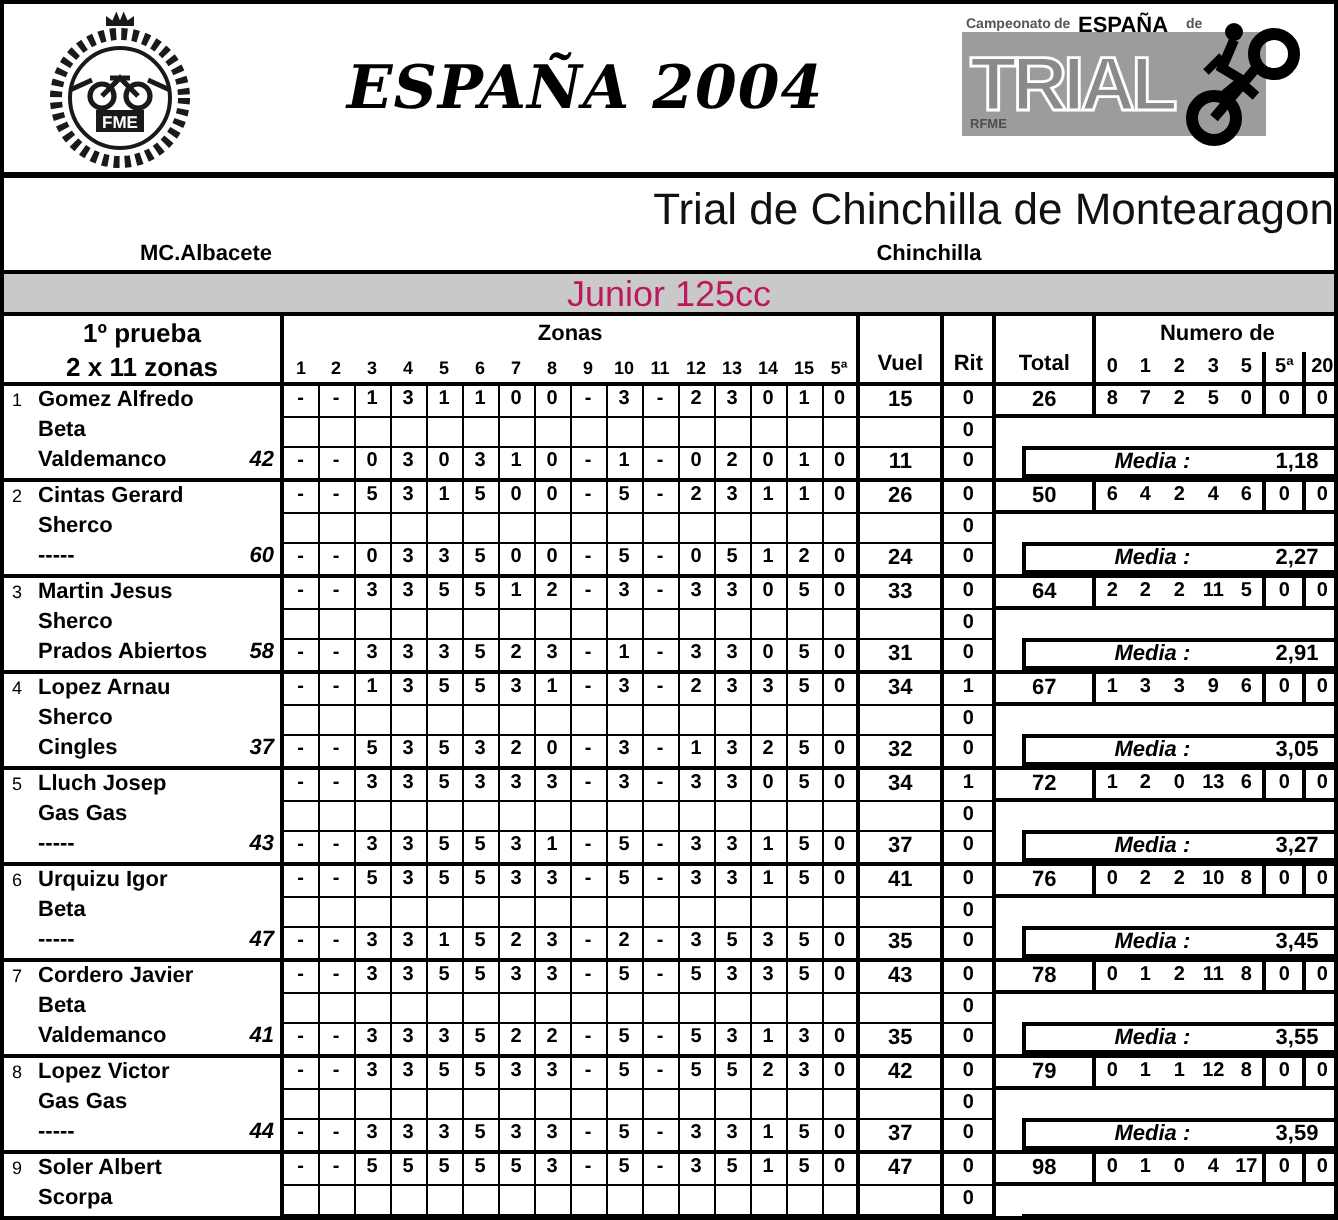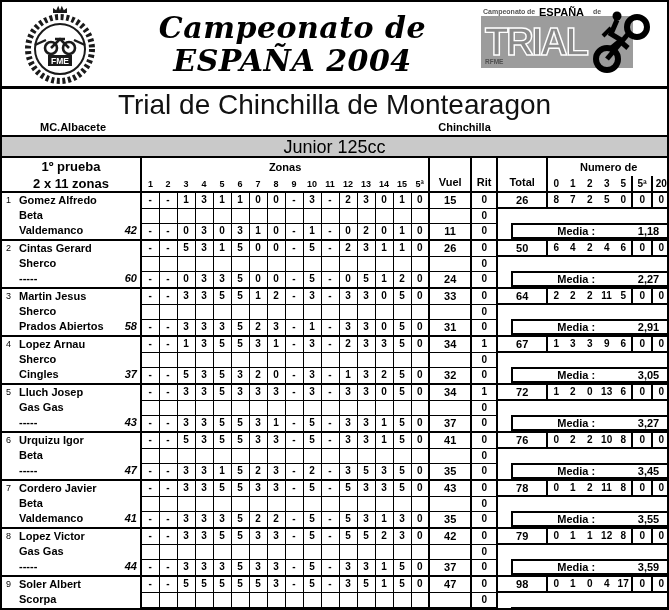--- a/index.html
+++ b/index.html
@@ -7,28 +7,28 @@
   body { font-family:"Liberation Sans", sans-serif; }
   .page { width:669px; height:610px; background:#fff; border:2px solid #000; overflow:hidden; }
 
   
   .top-band { height:87px; border-bottom:3px solid #000; display:flex; align-items:center; padding:2px 8px 2px 14px; }
   .fme-logo { width:88px; flex:0 0 88px; display:flex; justify-content:center; }
   .main-title { flex:1; text-align:center; font-family:"DejaVu Serif", serif; font-style:italic; font-weight:bold; font-size:30px; line-height:1.1; letter-spacing:.5px; color:#000; }
   .trial-logo { flex:0 0 178px; }
 
   
-  .event-title { height:29px; line-height:31px; text-align:center; font-size:28px; font-weight:400; letter-spacing:0; color:#111; }
+  .event-title { height:29px; line-height:31px; text-align:right; font-size:22px; font-weight:400; letter-spacing:0; color:#111; }
   .event-meta { height:17px; display:flex; align-items:center; font-size:11px; font-weight:bold; }
-  .meta-club { width:260px; padding-left:38px; }
+  .meta-club { width:260px; padding-left:68px; }
   .meta-loc { flex:1; text-align:center; }
   .meta-date { width:150px; text-align:left; padding-left:8px; }
 
   
-  .class-band { height:23px; background:#c9c9c9; border-top:2px solid #000; border-bottom:2px solid #000; text-align:center; font-size:18px; font-weight:400; line-height:21px; color:#000000; }
+  .class-band { height:23px; background:#c9c9c9; border-top:2px solid #000; border-bottom:2px solid #000; text-align:center; font-size:18px; font-weight:400; line-height:21px; color:#be185d; }
 
   
   table { border-collapse:collapse; width:665px; table-layout:fixed; }
   td { font-weight:bold; font-size:10px; text-align:center; vertical-align:middle; height:15px; line-height:14px; padding:0; overflow:hidden; white-space:nowrap; color:#000; }
 
   
   .hdr1 td { height:18px; }
   .hdr2 td { height:16px; }
   .h-prueba  { border-right:2px solid #000; font-size:13px; }
   .h-zonas   { font-size:11px; }
@@ -49,21 +49,21 @@
   .dorsal { margin-left:auto; padding-right:3px; font-size:11px; font-weight:bold; font-style:italic; }
   .z    { border:1px solid #000; }
   .vuel { border:1px solid #000; border-left:2px solid #000; border-right:2px solid #000; font-size:11px; }
   .rit  { border:1px solid #000; border-right:2px solid #000; }
   .total{ border:2px solid #000; font-size:11px; }
   .n    { border-bottom:2px solid #000; }
   .n5a, .n20 { border-left:2px solid #000; }
   .blank{ border:none; }
   .media-cell { vertical-align:middle; }
   .media-box { border:2px solid #000; height:16px; width:158px; margin-left:auto; display:flex; align-items:center; font-size:11px; font-weight:bold; }
-  .media-label { margin-left:44px; }
+  .media-label { margin-left:44px;font-style:italic; }
   .media-value { margin-left:auto; margin-right:8px; }
 </style>
 </head>
 <body>
 
 <div class="page">
 
   <div class="top-band">
     <div class="fme-logo">
       <svg width="82" height="82" viewBox="0 0 82 82">
@@ -72,21 +72,20 @@
         <circle cx="41" cy="46" r="25" fill="none" stroke="#1a1a1a" stroke-width="2"></circle>
         <circle cx="32" cy="45" r="6" fill="none" stroke="#1a1a1a" stroke-width="2.6"></circle>
         <circle cx="50" cy="45" r="6" fill="none" stroke="#1a1a1a" stroke-width="2.6"></circle>
         <path d="M32 45 L41 36 L50 45 M36 36 h10" stroke="#1a1a1a" stroke-width="2.6" fill="none"></path>
         <path d="M16 42 l11 -5 M66 42 l-11 -5" stroke="#1a1a1a" stroke-width="2.4"></path>
         <rect x="29" y="52" width="24" height="11" fill="#1a1a1a"></rect>
         <text x="41" y="61" font-size="8.5" fill="#fff" text-anchor="middle" font-weight="bold">FME</text>
       </svg>
     </div>
     <div class="main-title">
-      <div>Campeonato de</div>
       <div>ESPAÑA 2004</div>
     </div>
     <div class="trial-logo">
       <svg width="178" height="72" viewBox="0 0 178 72">
         <rect x="0" y="10" width="152" height="52" fill="#9c9c9c"></rect>
         <text x="2" y="8" font-size="7" font-weight="bold" fill="#555">Campeonato</text>
         <text x="46" y="8" font-size="7" font-weight="bold" fill="#555">de</text>
         <text x="58" y="10" font-size="11" font-weight="bold" fill="#000">ESPAÑA</text>
         <text x="112" y="8" font-size="7" font-weight="bold" fill="#555">de</text>
         <text x="4" y="49" font-size="38" font-weight="bold" fill="#8a8a8a" stroke="#fff" stroke-width="1.4" letter-spacing="-2">TRIAL</text>

